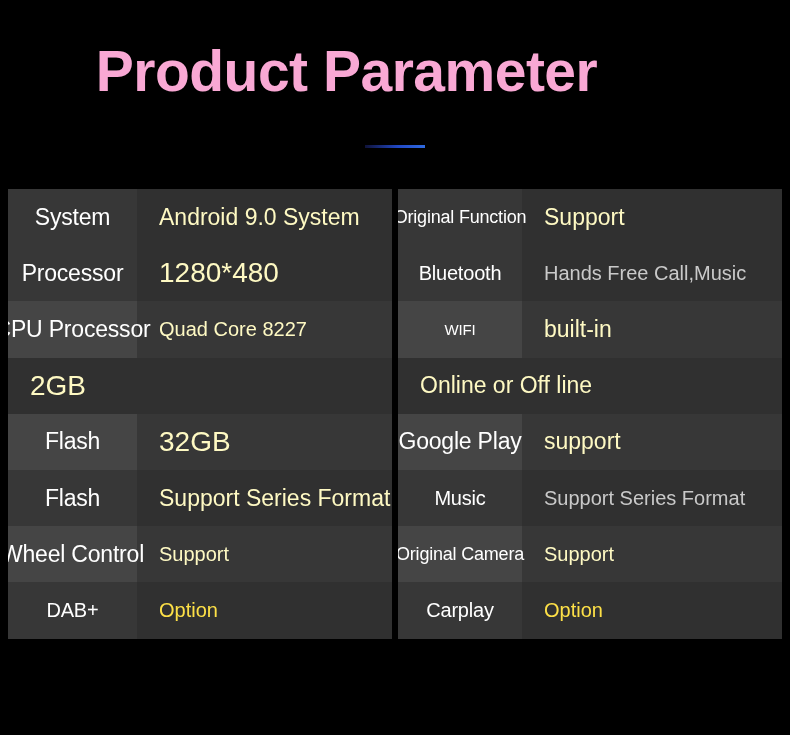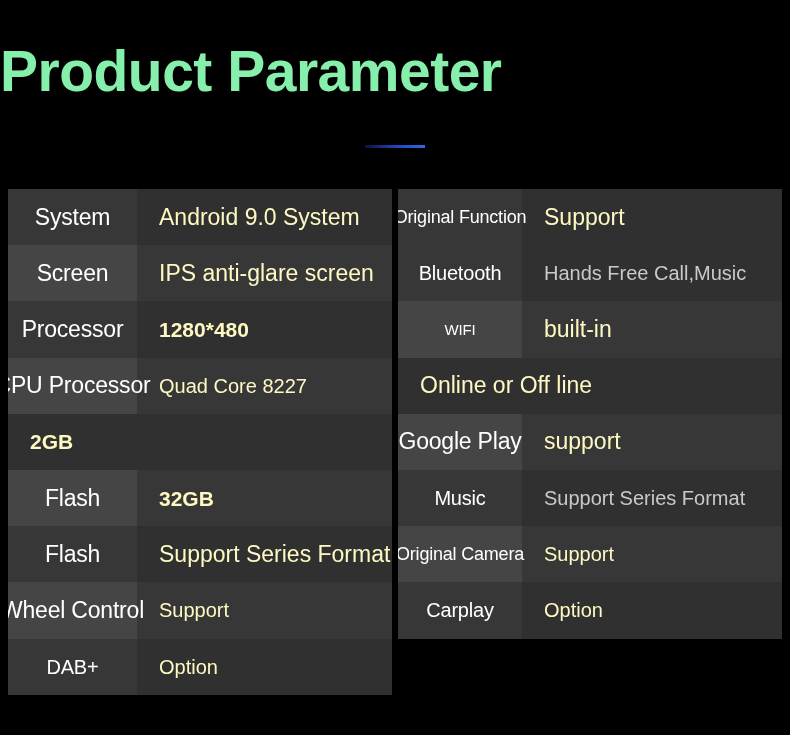--- a/index.html
+++ b/index.html
@@ -20,21 +20,22 @@
     width: 790px;
     height: 186px;
     background: #000000;
     position: relative;
   }
   .page-title {
     position: absolute;
     top: 36px;
     left: 0;
     width: 693px;
-    color: #86efac;
+    text-align: center;
+    color: #f9a8d4;
     font-size: 57px;
     font-weight: bold;
     letter-spacing: -0.5px;
     line-height: 70px;
     font-family: "Liberation Sans", sans-serif;
     white-space: nowrap;
   }
   .title-accent {
     position: absolute;
     top: 145px;
@@ -107,49 +108,45 @@
     font-size: 21px;
     line-height: 1;
     white-space: nowrap;
     overflow: hidden;
     box-sizing: border-box;
   }
 
   
   .sz-xs  { font-size: 15px; }
   .sz-s   { font-size: 18px; }
-  .sz-m   { font-size: 21px; font-weight: bold; }
+  .sz-m   { font-size: 28px; }
   .sz-l   { font-size: 23px; }
   .sz-xl  { font-size: 20px; }
 
-  .tone-dim    { color: #fef9c3; }
+  .tone-dim    { color: #fde047; }
   .tone-normal { color: #fef9c3; }
   .tone-bright { color: #c9c9c9; }
 
   
   .overflow-label { letter-spacing: -0.2px; }
 </style>
 </head>
 <body>
 
 <div class="header">
   <div class="page-title">Product Parameter</div>
   <div class="title-accent"></div>
 </div>
 
 <div class="tables">
   <div class="spec-table left" id="table-left">
       <div class="spec-row odd">
         <div class="cell-label overflow-label sz-l">System</div>
         <div class="cell-value sz-l tone-normal">Android 9.0 System</div>
       </div>
-      <div class="spec-row even">
-        <div class="cell-label overflow-label sz-l">Screen</div>
-        <div class="cell-value sz-l tone-normal">IPS anti-glare screen</div>
-      </div>
       <div class="spec-row odd">
         <div class="cell-label overflow-label sz-l">Processor</div>
         <div class="cell-value sz-m tone-normal">1280*480</div>
       </div>
       <div class="spec-row even">
         <div class="cell-label overflow-label sz-l">CPU Processor</div>
         <div class="cell-value sz-xl tone-normal">Quad Core 8227</div>
       </div>
       <div class="spec-row odd">
         <div class="cell-value sz-m tone-normal">2GB</div>

